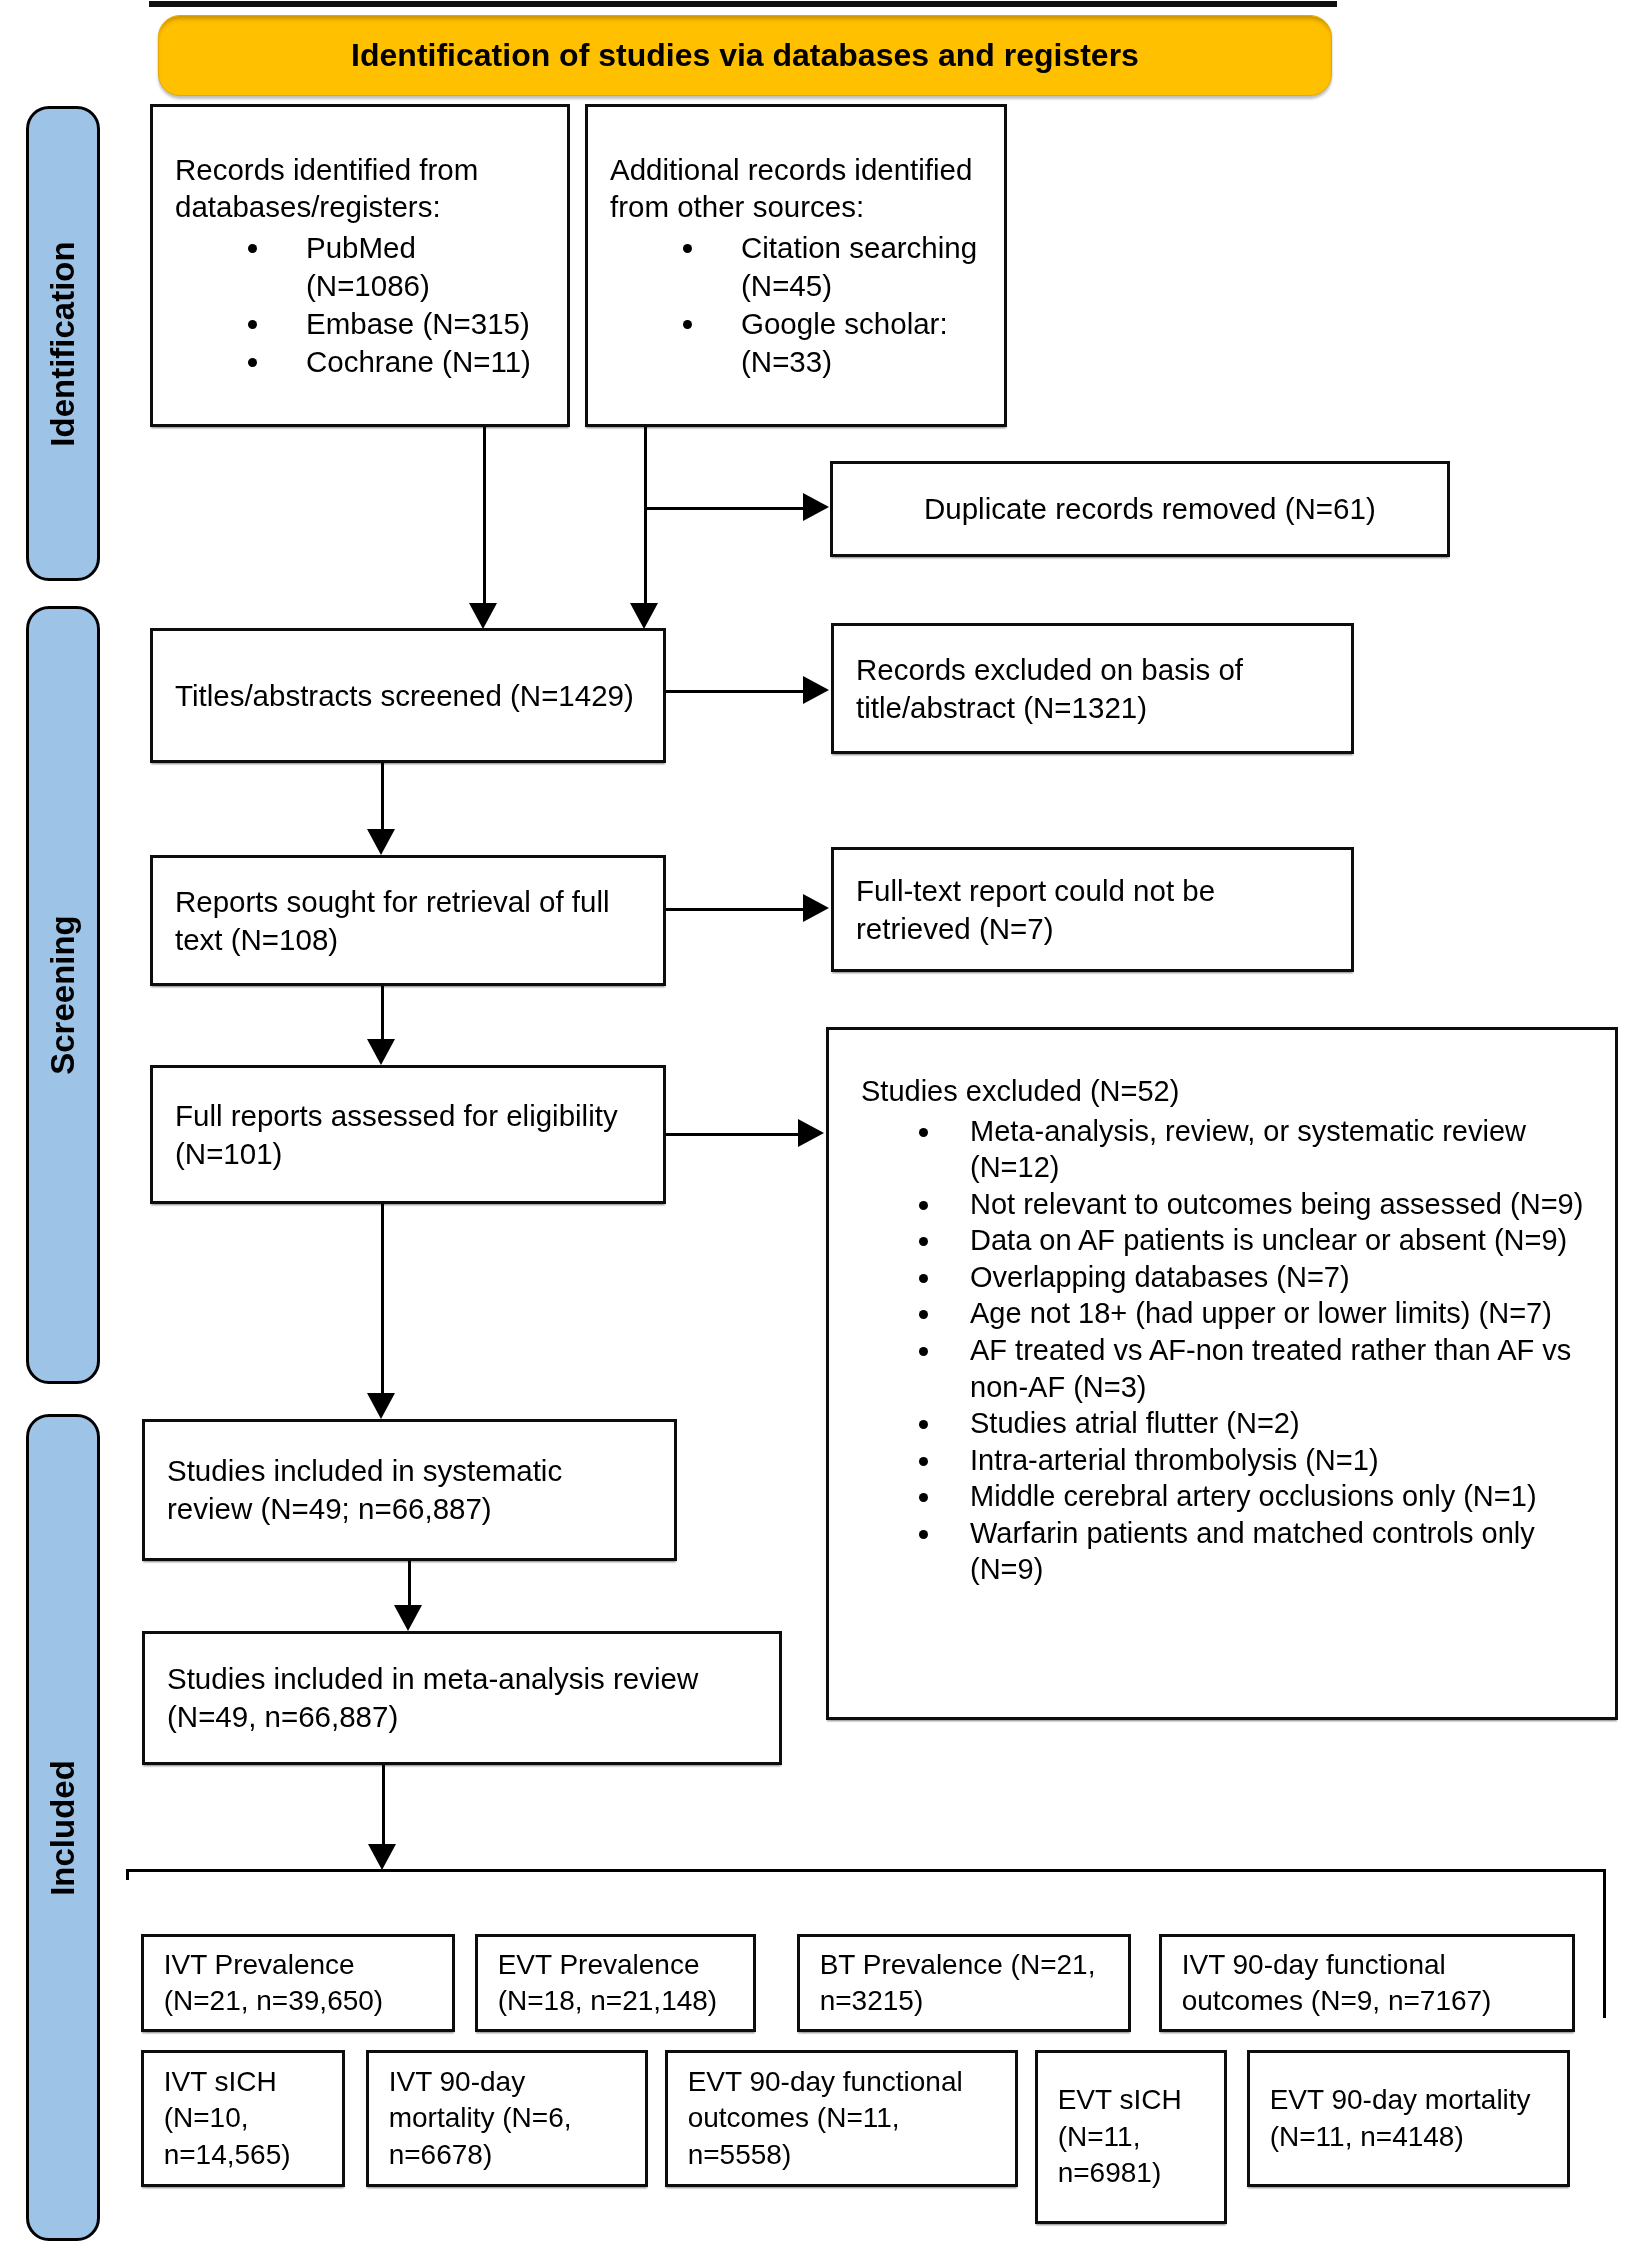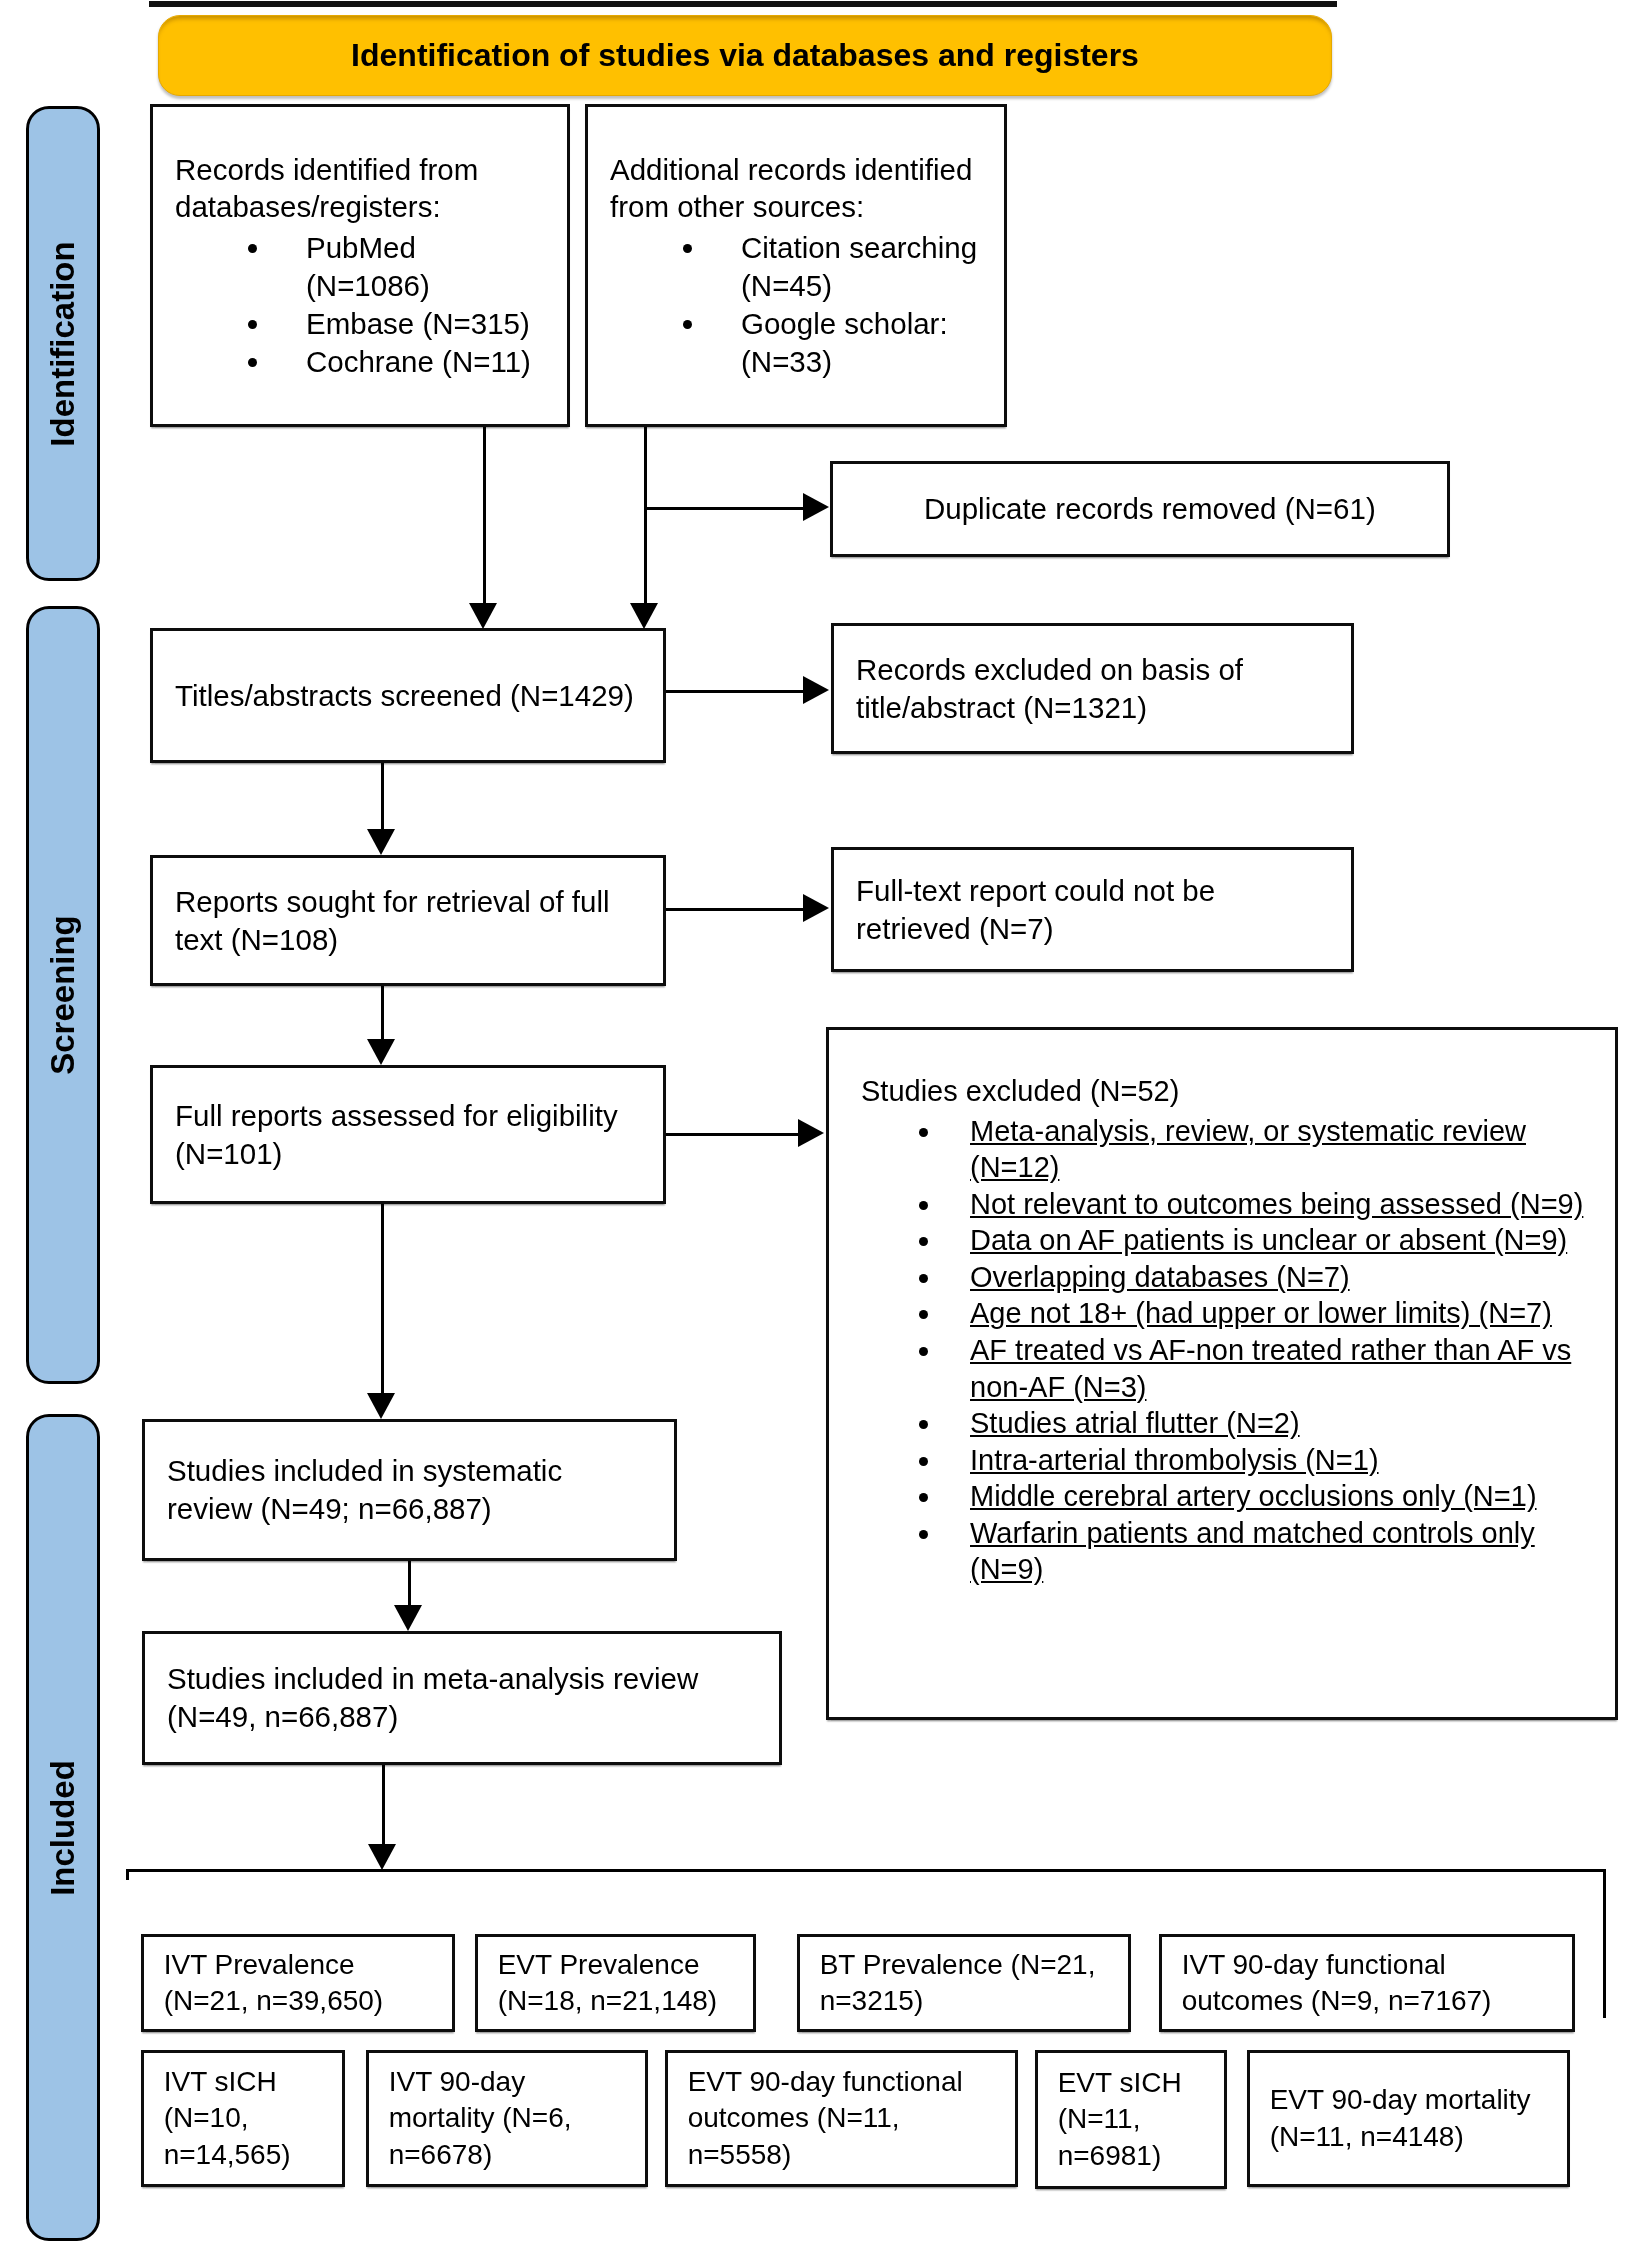--- a/index.html
+++ b/index.html
@@ -45,21 +45,21 @@
     box-shadow: 0 2.7px 1.6px -1.1px rgba(0,0,0,0.35);
   }
   .box ul { list-style: disc; padding-left: 98px; margin-top: 3.3px; }
   .box li { padding-left: 33px; }
 
   .box-excluded {
     justify-content: flex-start;
     padding-top: 43px; padding-left: 32px; padding-right: 18.6px;
     font-size: 29px; line-height: 1.26;
   }
-  .box-excluded ul { padding-left: 82px; text-decoration: underline; }
+  .box-excluded ul { padding-left: 82px; }
   .box-excluded li { padding-left: 27px; }
 
   .indent2 { padding-left: 61px; }
 
   .outcome {
     background: #fff;
     border: 3.3px solid #0d0d0d;
     display: flex; flex-direction: column; justify-content: center;
     font-size: 28px; line-height: 1.3;
     padding: 8.7px 19.7px;
@@ -214,19 +214,19 @@
 
 <div class="abs outcome" style="left:141px; top:2050px; width:204px; height:137px;">
   <div>IVT sICH (N=10, n=14,565)</div>
 </div>
 <div class="abs outcome" style="left:366px; top:2050px; width:282px; height:137px;">
   <div>IVT 90-day mortality (N=6, n=6678)</div>
 </div>
 <div class="abs outcome" style="left:665px; top:2050px; width:353px; height:137px;">
   <div>EVT 90-day functional outcomes (N=11, n=5558)</div>
 </div>
-<div class="abs outcome" style="left:1035px; top:2050px; width:192px; height:139px;">
+<div class="abs outcome" style="left:1035px; top:2050px; width:192px; height:174px;">
   <div>EVT sICH (N=11, n=6981)</div>
 </div>
 <div class="abs outcome" style="left:1247px; top:2050px; width:323px; height:137px;">
   <div>EVT 90-day mortality (N=11, n=4148)</div>
 </div>
 
 
 </body></html>

